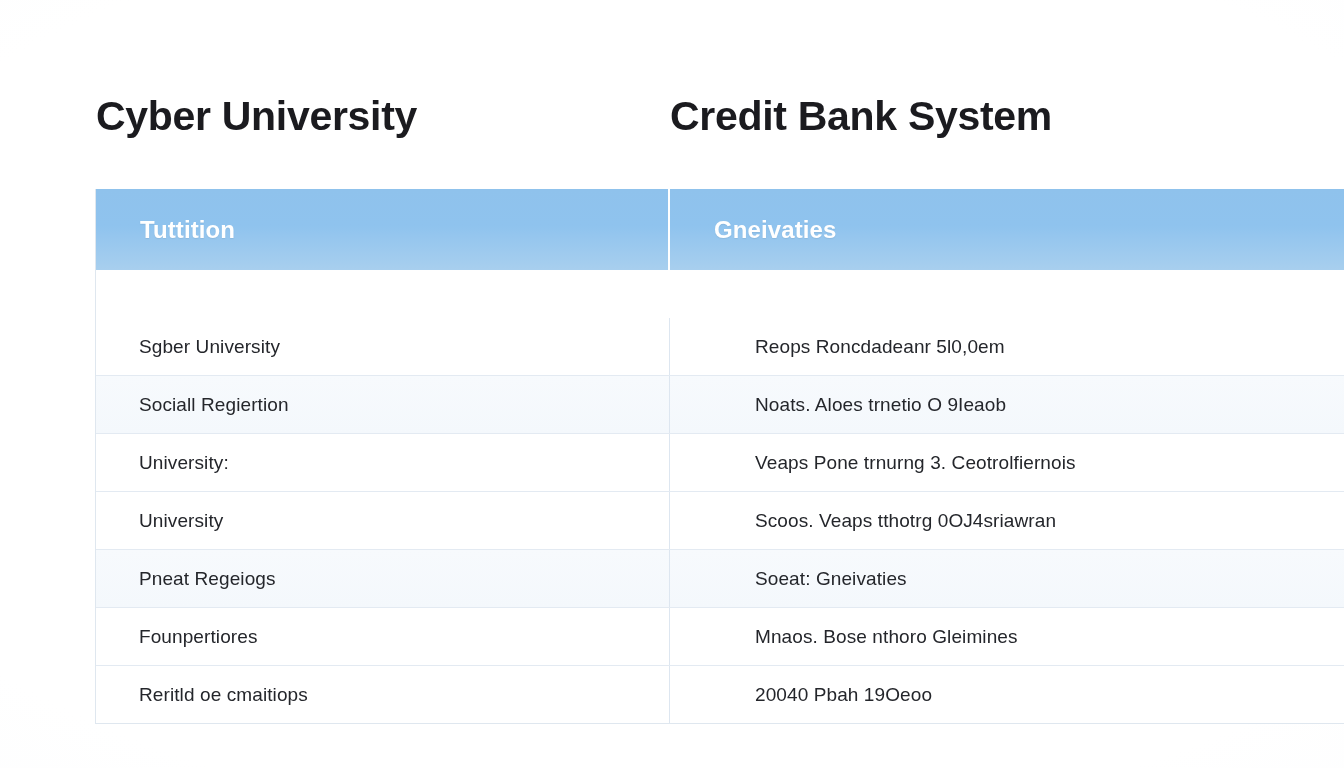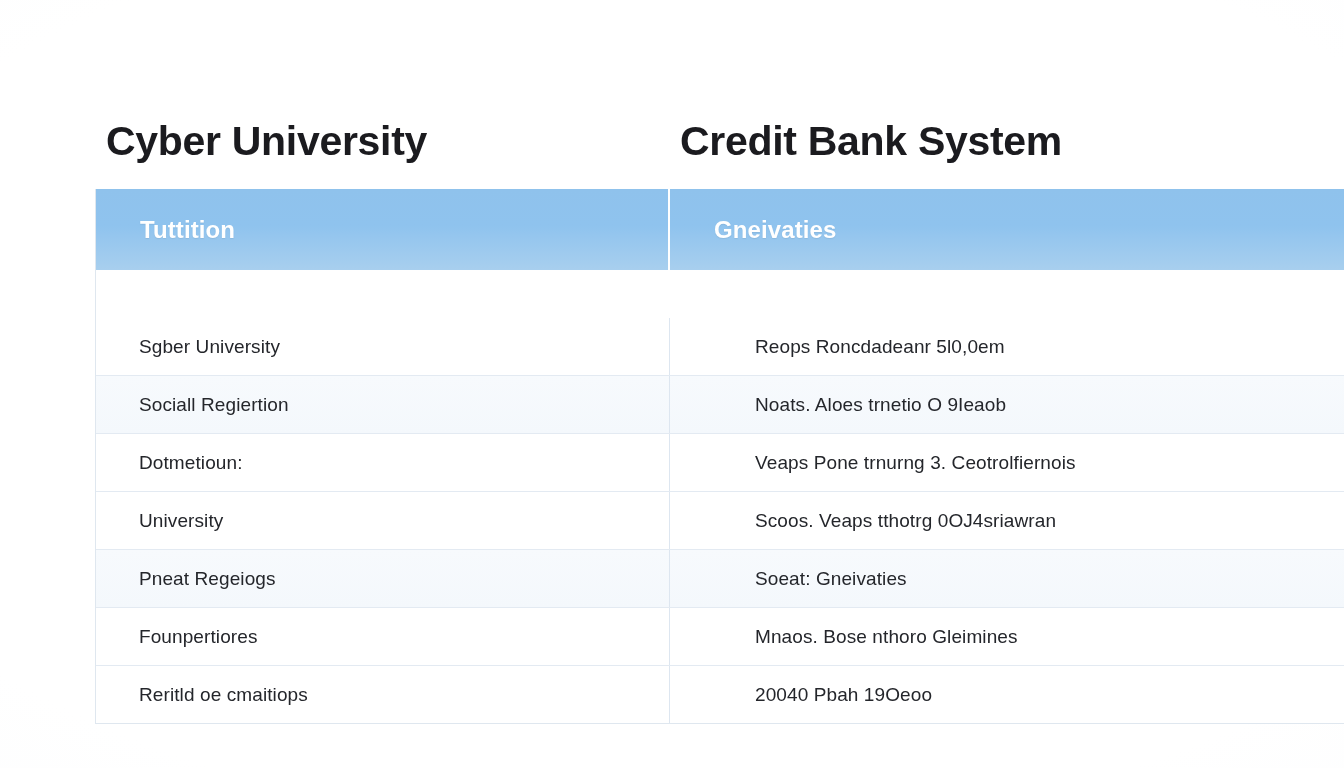--- a/index.html
+++ b/index.html
@@ -26,22 +26,21 @@
       radial-gradient(ellipse 120% 110% at 50% 48%, #ffffff 55%, #fbfcfd 80%, #f7f9fb 100%);
   }
 
   .titles {
     position: absolute;
     left: 96px;
     top: 96px;
     width: 1154px;
     height: 66px;
     display: flex;
-    align-items: flex-end;
-    margin-left: 10px;
+    align-items: flex-start;
   }
   .title {
     font-size: 41px;
     font-weight: bold;
     color: #1b1b1f;
     letter-spacing: -0.3px;
     line-height: 1;
     white-space: nowrap;
   }
   .title-left {
@@ -142,21 +141,21 @@
         <div class="td col-1">Sgber University</div>
         <div class="td col-2">Reops  Roncdadeanr 5l0,0em</div>
       </div>
 
       <div class="tr alt">
         <div class="td col-1">Sociall Regiertion</div>
         <div class="td col-2">Noats. Aloes trnetio O 9Ieaob</div>
       </div>
 
       <div class="tr">
-        <div class="td col-1">Dotmetioun:</div>
+        <div class="td col-1">University:</div>
         <div class="td col-2">Veaps  Pone trnurng 3. Ceotrolfiernois</div>
       </div>
 
       <div class="tr">
         <div class="td col-1">University</div>
         <div class="td col-2">Scoos.  Veaps tthotrg 0OJ4sriawran</div>
       </div>
 
       <div class="tr alt">
         <div class="td col-1">Pneat Regeiogs</div>

